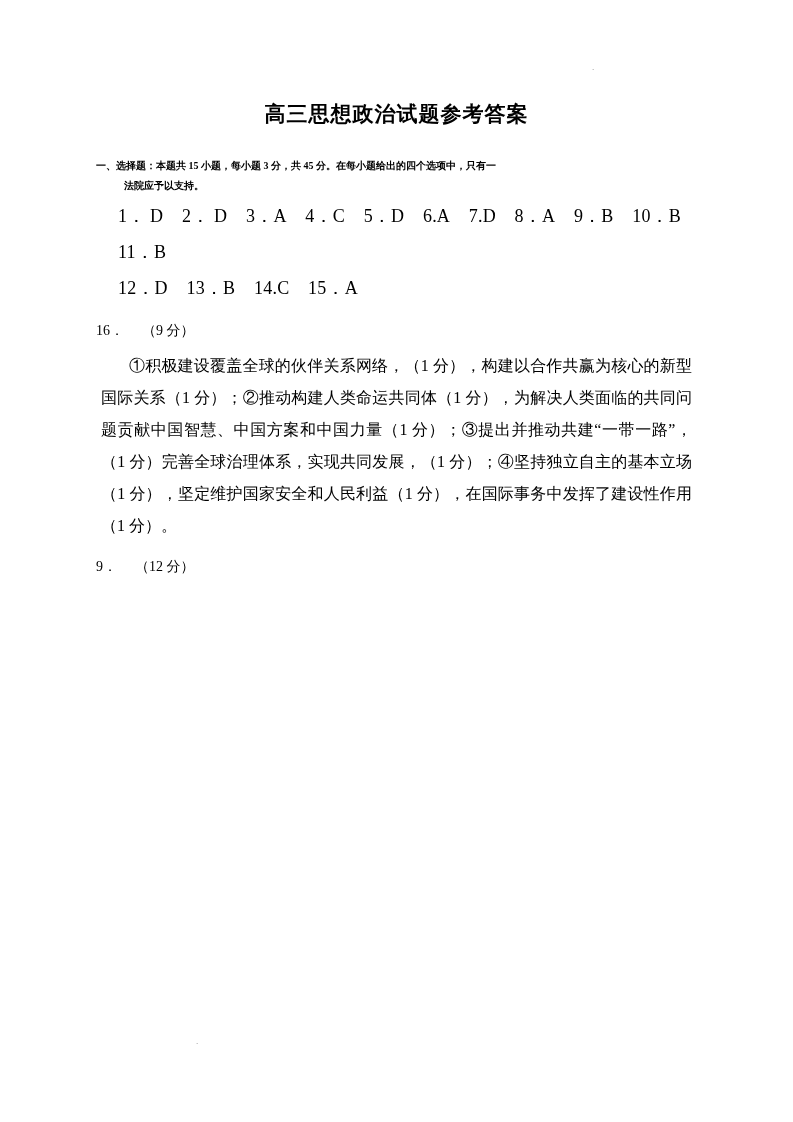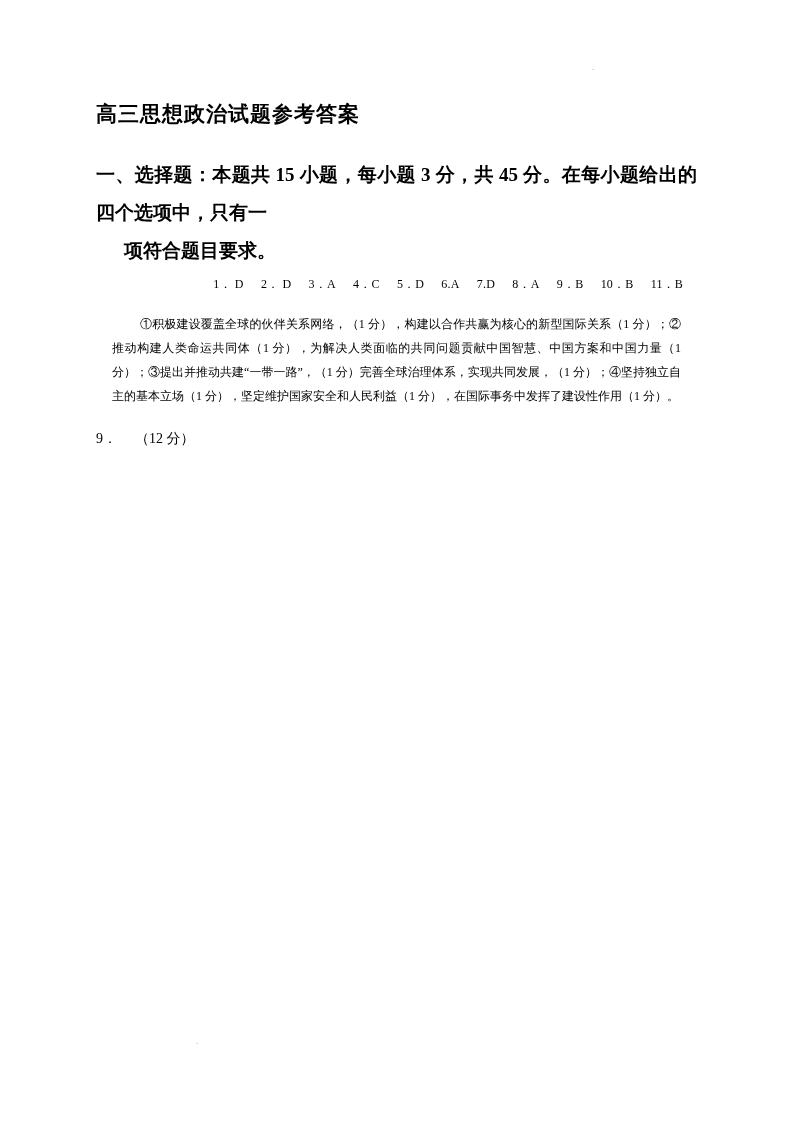--- a/index.html
+++ b/index.html
@@ -17,64 +17,63 @@
   }
   .page {
     position: absolute;
     left: 0; top: 0;
     width: 793px;
     height: 1122px;
     box-sizing: border-box;
     padding: 100px 96px 60px 96px;
   }
   .doc-title {
-    text-align: left;
+    text-align: center;
     font-size: 21px;
     font-weight: bold;
     letter-spacing: 1px;
     margin: 0 0 28px 0;
     font-family: Liberation Mono, monospace;
   }
   .section-heading {
-    font-size: 19px;
+    font-size: 10px;
     font-weight: bold;
     line-height: 2.0;
     margin: 14px 0 2px 0;
     text-align: justify;
   }
   .section-heading .indent-cont {
     display: block;
     padding-left: 28px;
   }
   .answers-line {
-    font-size: 12px;
+    font-size: 18px;
     line-height: 2.0;
     padding-left: 22px;
     letter-spacing: 0.2px;
-    text-align: right;
   }
   .answers-line .ans {
     display: inline-block;
     margin-right: 14px;
     white-space: nowrap;
   }
   .q-number {
     font-size: 14px;
     line-height: 2.1;
     margin-top: 10px;
   }
   .q-number .score {
     margin-left: 18px;
   }
   .para {
-    font-size: 12px;
+    font-size: 16px;
     line-height: 2.0;
     text-align: justify;
     text-justify: inter-ideograph;
-    margin: 16px;
+    margin: 5px;
   }
   .para.indent {
     text-indent: 28px;
   }
   .block {
     margin-bottom: 2px;
   }
   .tiny-mark {
     position: absolute;
     font-size: 9px;
@@ -93,40 +92,49 @@
 <body>
 
 <div class="page">
 
   <div class="tiny-mark mark-top">.</div>
 
   <h1 class="doc-title">高三思想政治试题参考答案</h1>
 
   <div class="section-heading">
     <span>一、选择题：本题共 15 小题，每小题 3 分，共 45 分。在每小题给出的四个选项中，只有一</span>
-    <span class="indent-cont">项符合题目要求。</span>
+    <span class="indent-cont">法院应予以支持。</span>
   </div>
 
   <div class="answers-line">
     <span class="ans">1． D</span>
     <span class="ans">2． D</span>
     <span class="ans">3．A</span>
     <span class="ans">4．C</span>
     <span class="ans">5．D</span>
     <span class="ans">6.A</span>
     <span class="ans">7.D</span>
     <span class="ans">8．A</span>
     <span class="ans">9．B</span>
     <span class="ans">10．B</span>
     <span class="ans">11．B</span>
   </div>
 
+  <div class="answers-line">
+    <span class="ans">12．D</span>
+    <span class="ans">13．B</span>
+    <span class="ans">14.C</span>
+    <span class="ans">15．A</span>
+  </div>
 
 
   <div class="block">
+    <div class="q-number">
+      <span>16．</span><span class="score">（9 分）</span>
+    </div>
     <p class="para indent">①积极建设覆盖全球的伙伴关系网络，（1 分），构建以合作共赢为核心的新型国际关系（1 分）；②推动构建人类命运共同体（1 分），为解决人类面临的共同问题贡献中国智慧、中国方案和中国力量（1 分）；③提出并推动共建“一带一路”，（1 分）完善全球治理体系，实现共同发展，（1 分）；④坚持独立自主的基本立场（1 分），坚定维护国家安全和人民利益（1 分），在国际事务中发挥了建设性作用（1 分）。</p>
   </div>
 
   <div class="block">
     <div class="q-number">
       <span>9．</span><span class="score">（12 分）</span>
     </div>
   </div>
 
   <div class="block">

